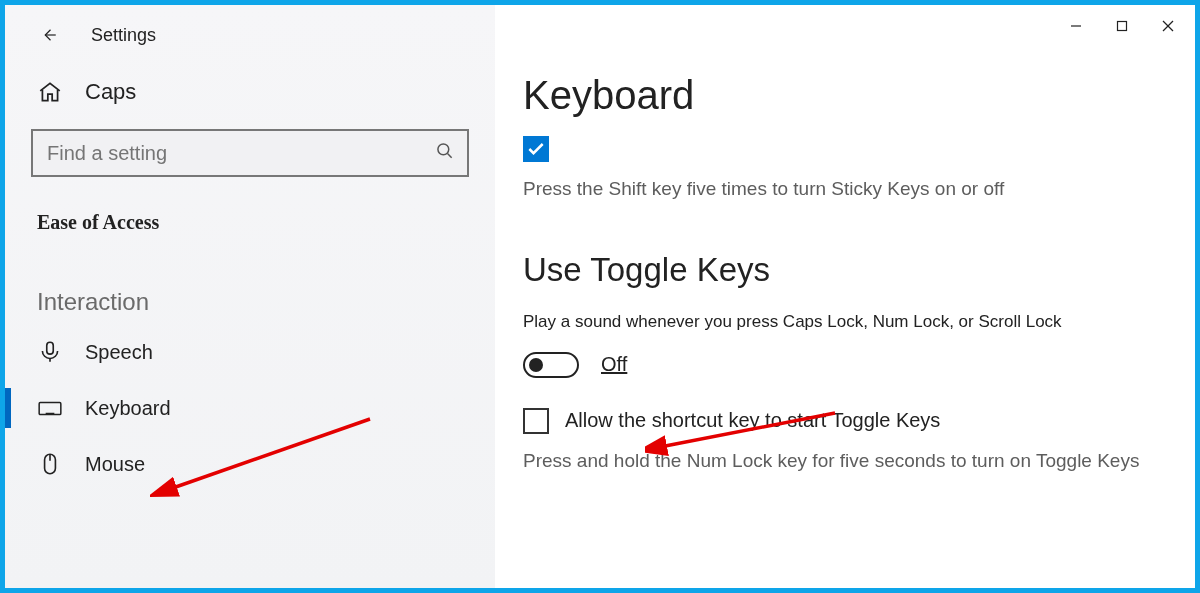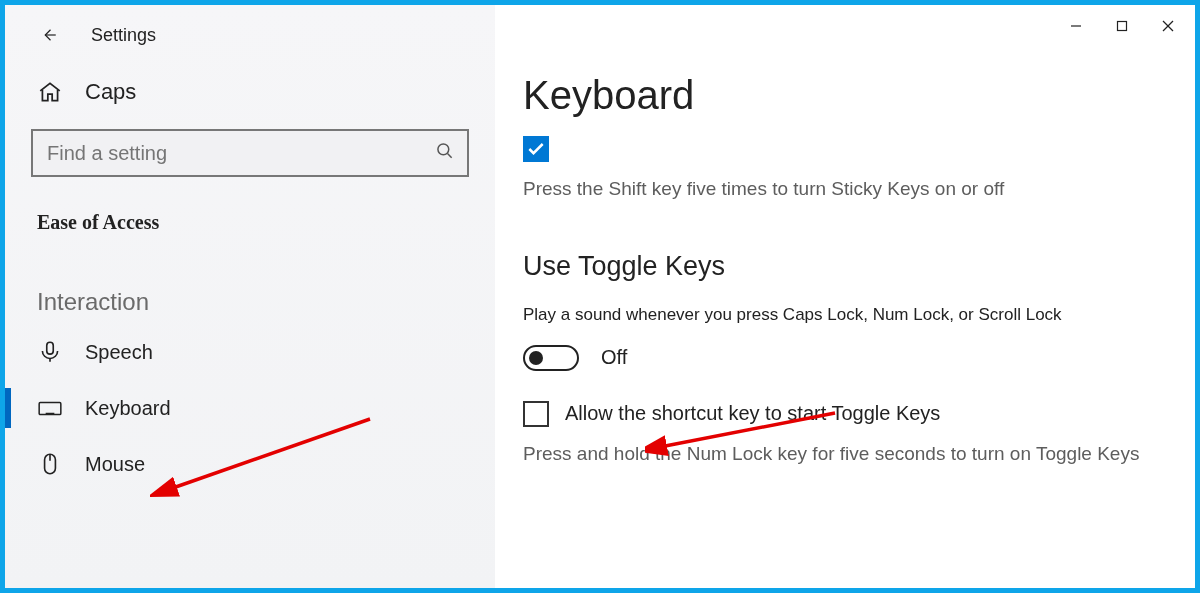--- a/index.html
+++ b/index.html
@@ -89,31 +89,31 @@
 
   .page-title { font-size:40px; font-weight:400; color:#222; padding-top: 68px; }
 
   .check-row { display:flex; align-items:center; padding-top: 18px; font-size:20px; color:#222; }
   .chk { width:26px; height:26px; margin-right:16px; display:flex; align-items:center; justify-content:center; }
   .chk.on { background:#0078d4; }
   .chk.off { border:2px solid #333; background:#fff; }
   .chk.on svg { width:20px; height:20px; }
   .sub { font-size:19px; color:#5d5d5d; padding-top: 14px; padding-right:40px; line-height:1.4; }
 
-  .section-h { font-size:27px; font-weight:400; color:#222; padding-top: 48px; }
+  .section-h { font-size:33px; font-weight:400; color:#222; padding-top: 48px; }
 
   .setting-desc { font-size:17px; color:#222; padding-top:22px; padding-right:40px; line-height:1.35; }
 
   .toggle-row { display:flex; align-items:center; padding-top: 18px; }
   .toggle {
     width:56px; height:26px; border:2px solid #222; border-radius:20px; position:relative; cursor:pointer;
     background:#fff;
   }
   .toggle .knob { position:absolute; left:4px; top:50%; transform:translateY(-50%); width:14px; height:14px; border-radius:50%; background:#222; }
-  .toggle-label { font-size:20px; margin-left:22px; color:#222; }
+  .toggle-label { font-size:20px; margin-left:22px; color:#222;text-decoration:underline; }
 
   
   .arrow-annot { position:absolute; pointer-events:none; }
 
 </style>
 </head>
 <body>
 
 <div class="window">
 

